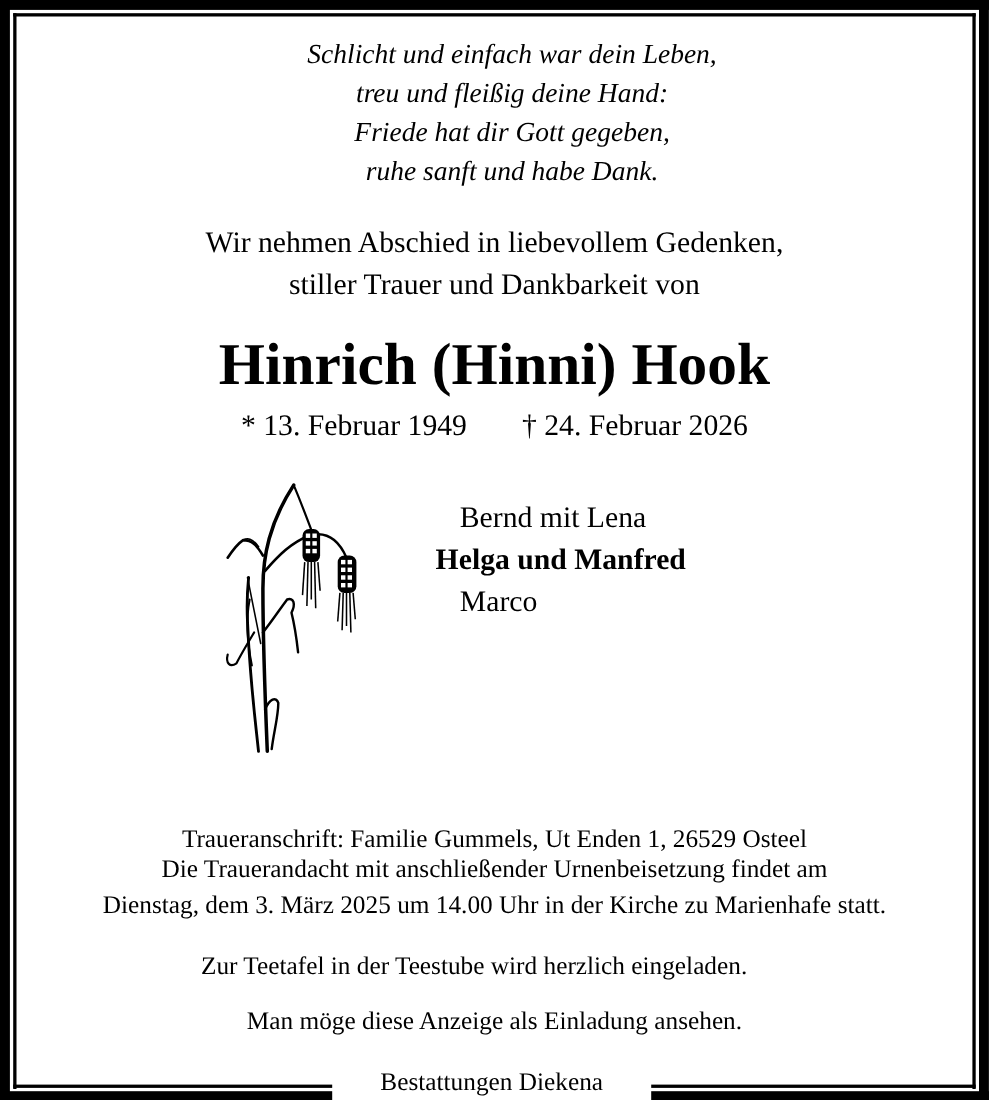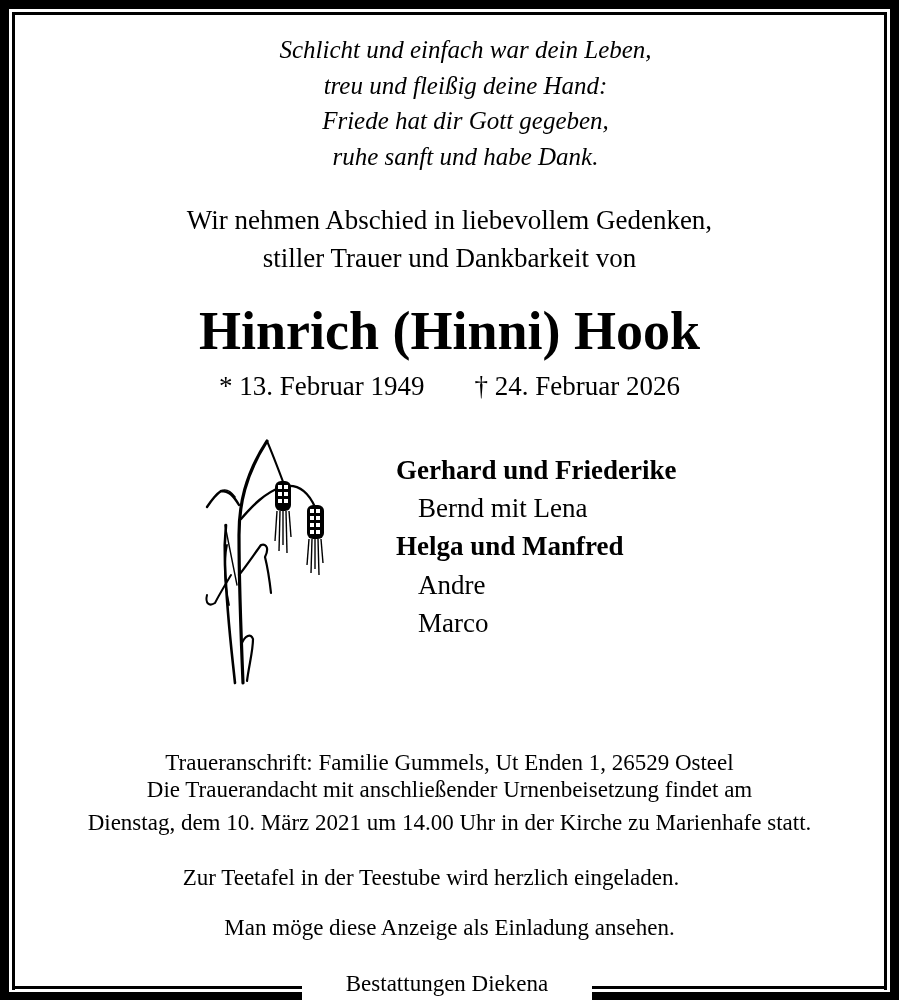--- a/index.html
+++ b/index.html
@@ -238,33 +238,31 @@
       <path d="M114 114 L112 140"></path>
       <path d="M117 114 L116 148"></path>
       <path d="M120 114 L120 144"></path>
       <path d="M123 114 L124 150"></path>
       <path d="M126 114 L128 138"></path>
     </g>
   </g>
 </svg>
 
 <div class="family">
-  <span class="line bold">Gerhard und Friederike</span>
   <span class="line indent">Bernd mit Lena</span>
   <span class="line bold">Helga und Manfred</span>
-  <span class="line indent">Andre</span>
   <span class="line indent">Marco</span>
 </div>
 
 <div class="content">
   <div class="address">Traueranschrift: Familie Gummels, Ut Enden 1, 26529 Osteel</div>
 
   <div class="service">
     <div>Die Trauerandacht mit anschließender Urnenbeisetzung findet am</div>
-    <div>Dienstag, dem 10. März 2021 um 14.00 Uhr in der Kirche zu Marienhafe statt.</div>
+    <div>Dienstag, dem 3. März 2025 um 14.00 Uhr in der Kirche zu Marienhafe statt.</div>
   </div>
 
   <div class="tea">Zur Teetafel in der Teestube wird herzlich eingeladen.</div>
 
   <div class="invite">Man möge diese Anzeige als Einladung ansehen.</div>
 </div>
 
 <div class="undertaker">Bestattungen Diekena</div>
 
 </body></html>

